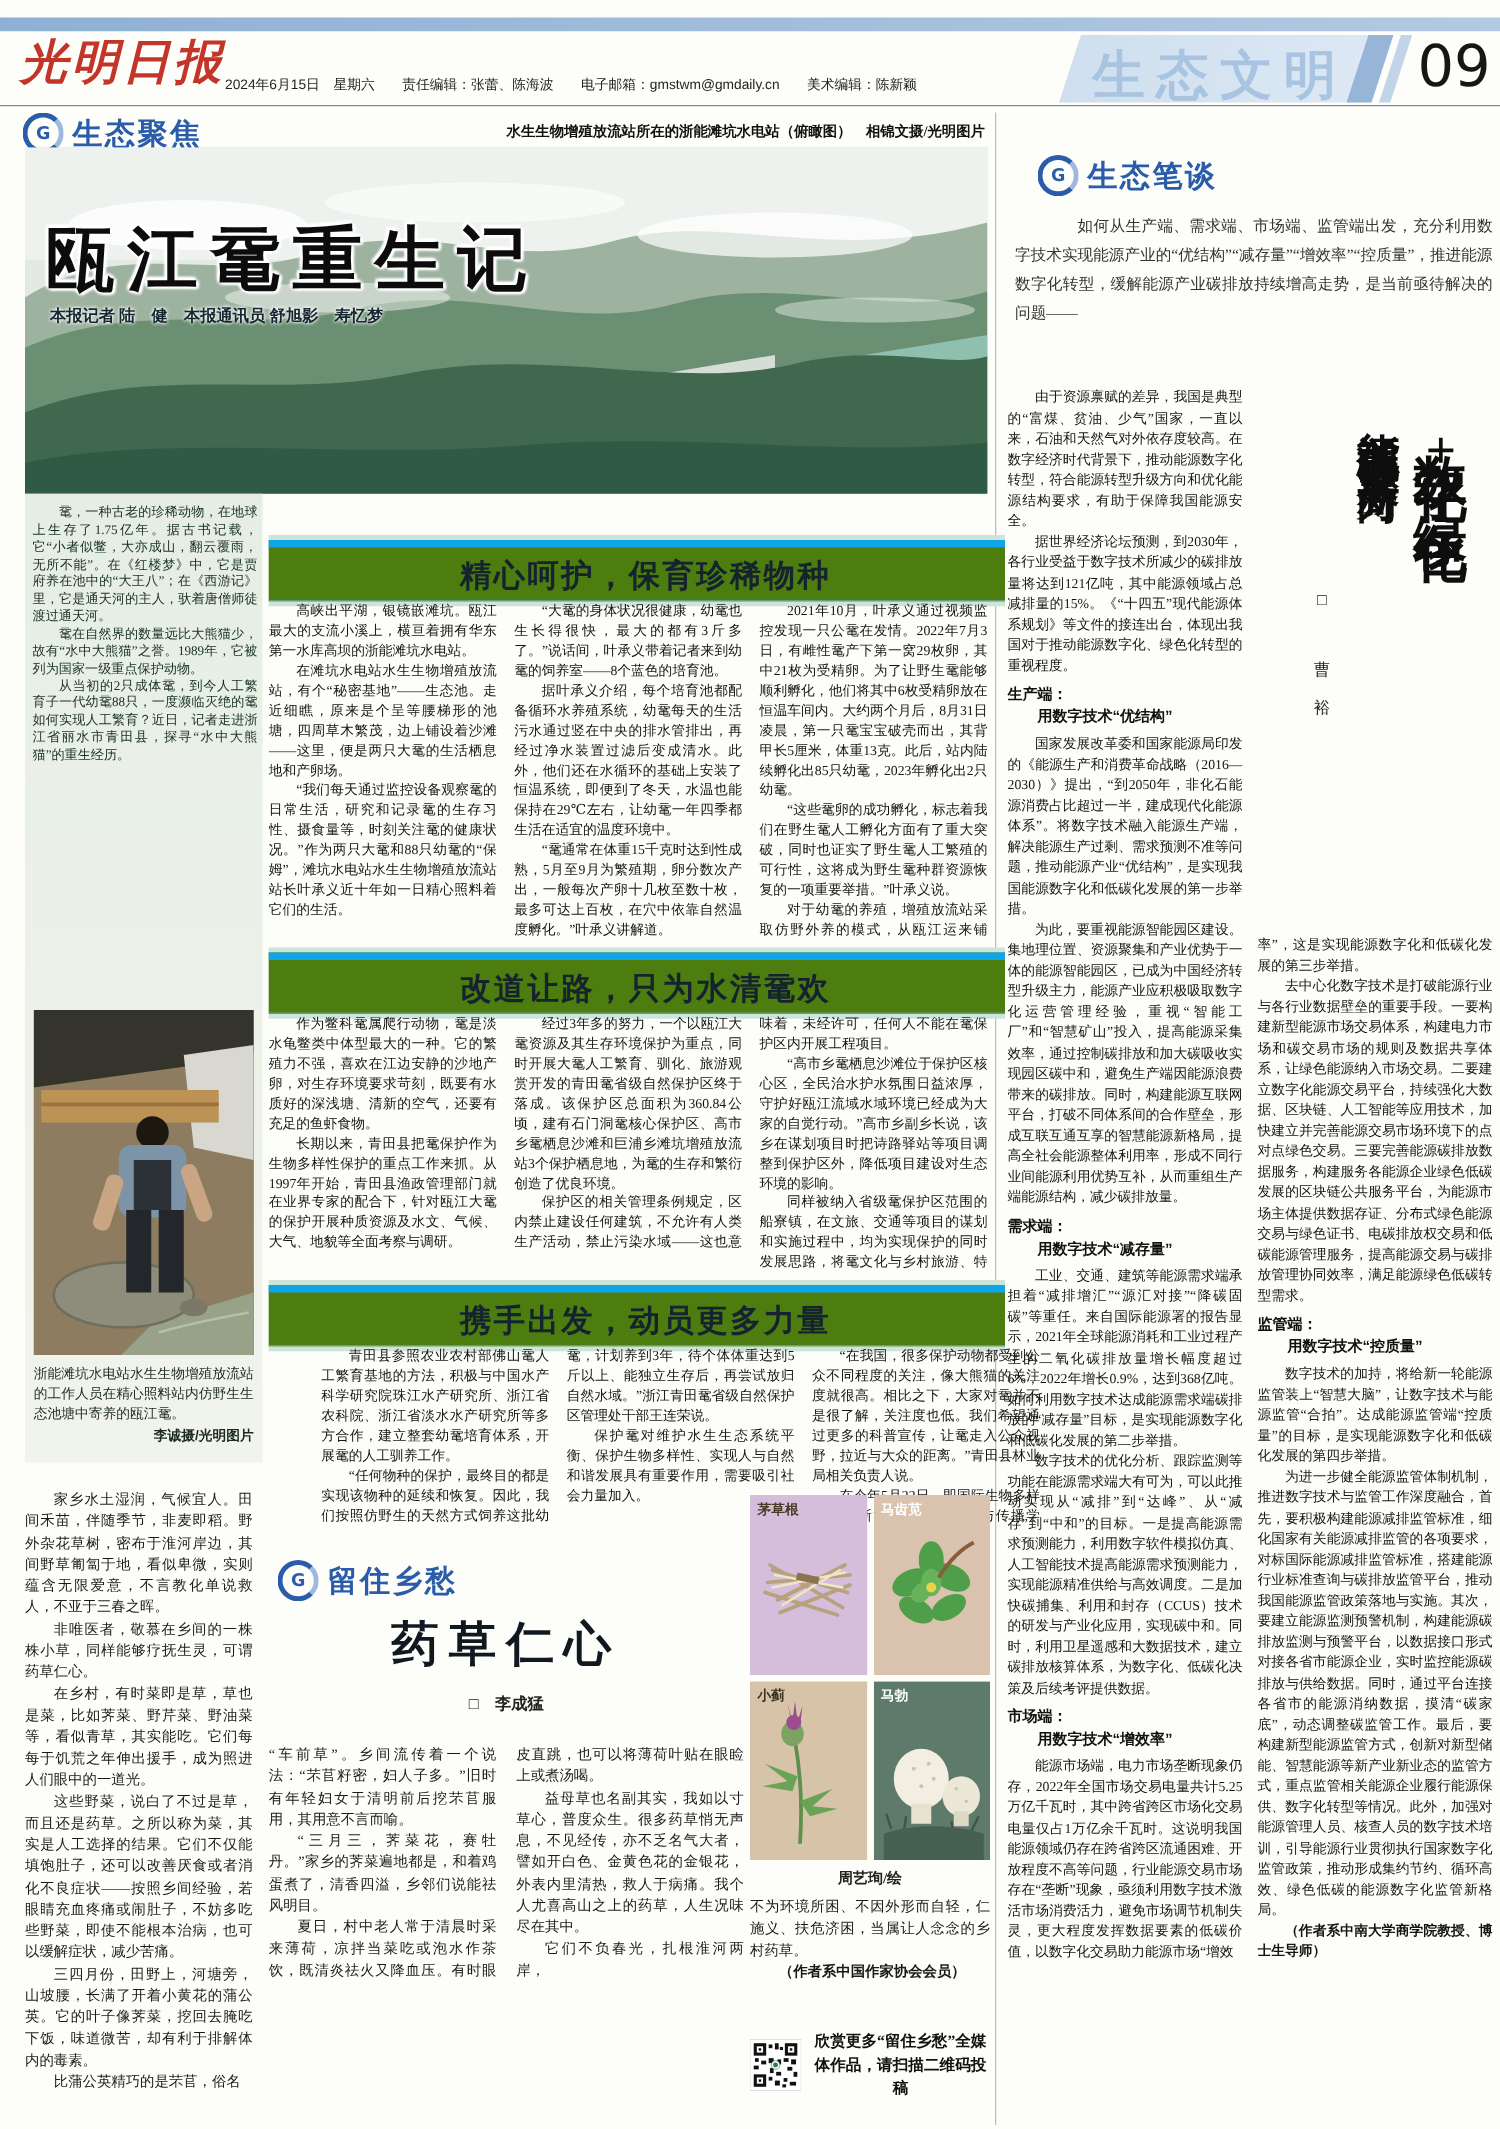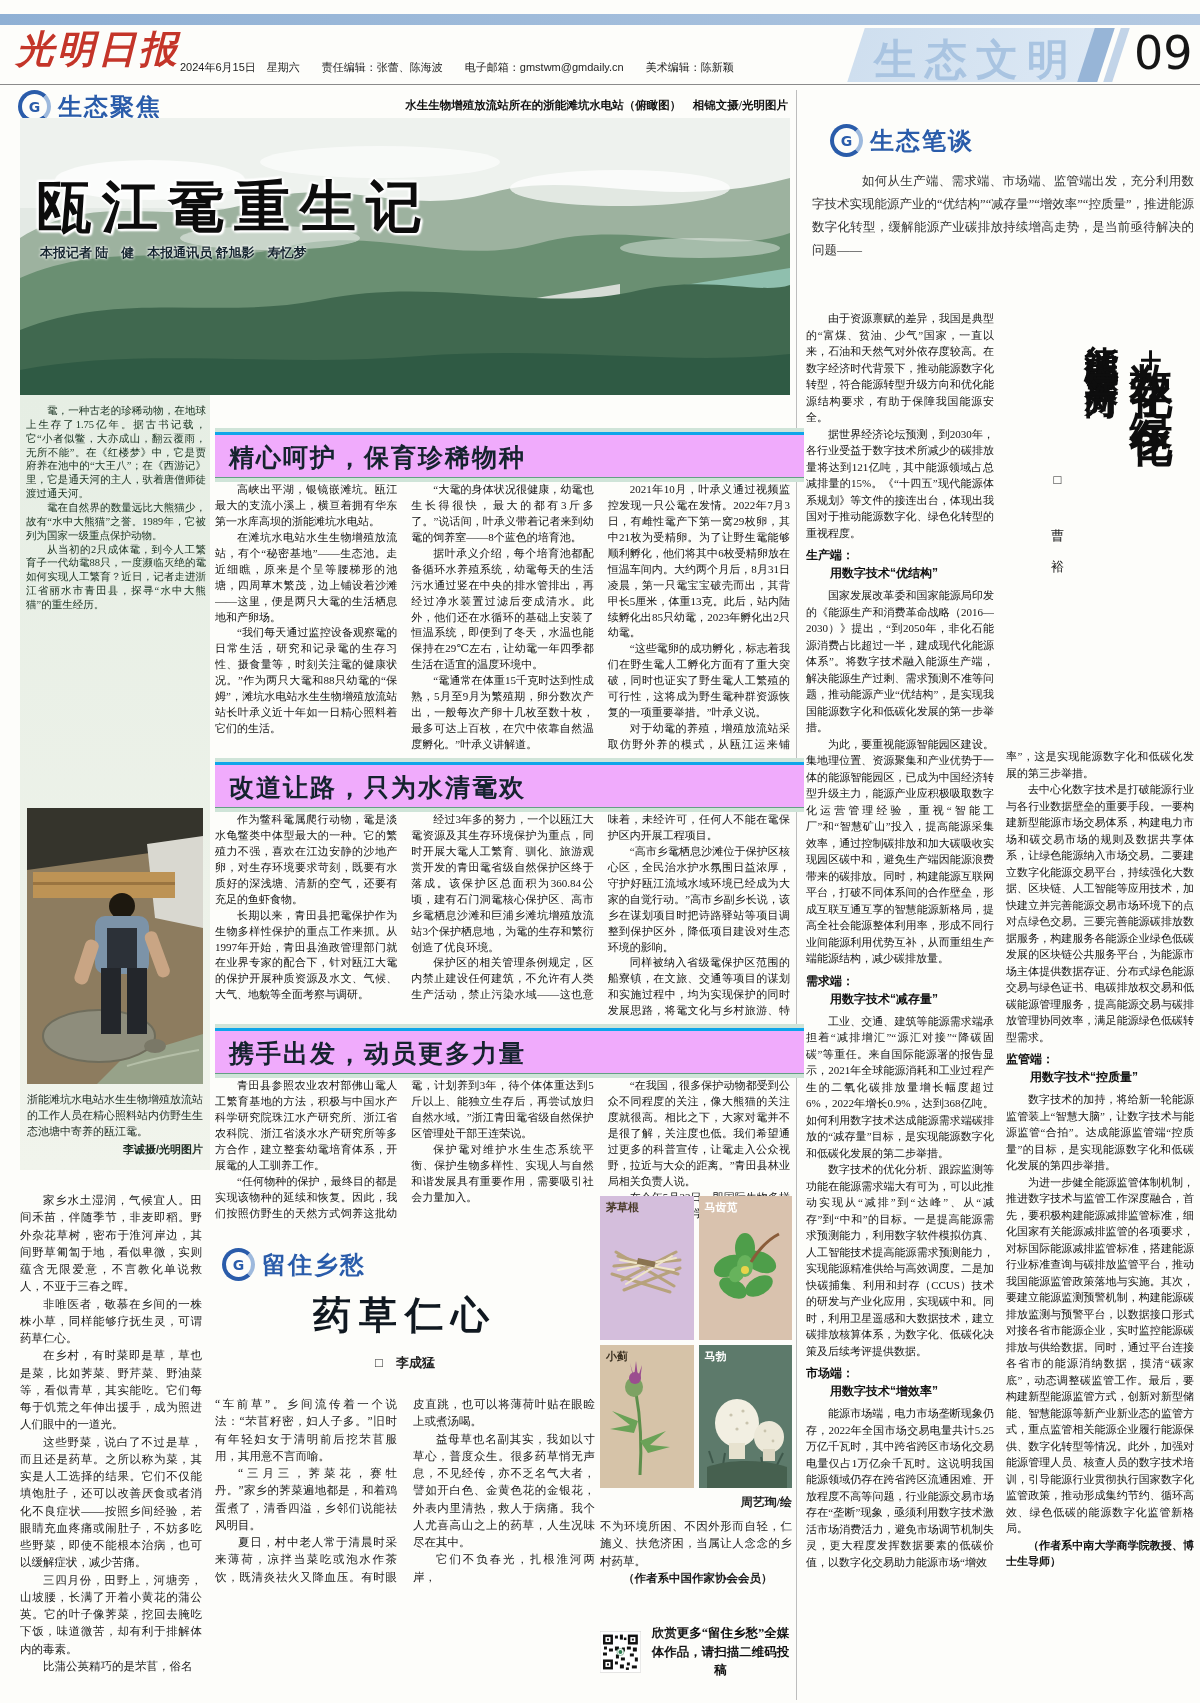--- a/index.html
+++ b/index.html
@@ -36,22 +36,22 @@
     text-shadow:0 0 3px #fff,0 0 3px #fff;}
   
   .leftbg{left:20px;top:395px;width:190px;height:775px;background:linear-gradient(180deg,#e6eee4,#f1f4ec);}
   .intro{left:26px;top:404px;width:180px;height:398px;font-size:10.5px;line-height:1.32;color:#17301f;
     text-align:justify;overflow:hidden;}
   .leftphoto{left:27px;top:808px;width:176px;height:276px;overflow:hidden;background:#8a7a5e;}
   .leftcap{left:27px;top:1092px;width:176px;font-size:11px;line-height:1.45;color:#1c2a22;text-align:justify;}
   .leftcap .credit{display:block;text-align:right;font-weight:bold;margin-top:2px;font-family:"Liberation Sans",sans-serif;}
   
   .sechead{left:215px;width:575px;height:32px;padding:6px 0 4px 14px;
-    border-top:3px solid #0ea5e9;border-bottom:1px solid #63a083;
-    box-shadow:0 -4px 0 #cfe4d8,0 4px 0 #cfe4d8;background:#f0abfc;}
+    border-top:6px solid #0ea5e9;border-bottom:1px solid #63a083;
+    box-shadow:0 -4px 0 #cfe4d8,0 4px 0 #cfe4d8;background:#4d7c0f;text-align:center;}
   .sechead .t{font-size:25px;font-weight:bold;color:#15232e;letter-spacing:2px;}
   .cols3{left:215px;width:575px;column-count:3;column-gap:14px;font-size:11px;line-height:1.45;
     text-align:justify;overflow:hidden;color:#141414;}
   .blk-p{text-indent:2em;}
   .blk-cont{text-indent:0;}
   .blk-h{font-weight:bold;margin:5px 0;white-space:pre-line;text-indent:0;color:#111;
     font-family:"Liberation Sans",sans-serif;font-size:12px;}
   .blk-cred{font-weight:bold;text-indent:2em;}
   
   .notes-label{left:830px;top:124px;}
@@ -68,21 +68,21 @@
   .colA{left:20px;top:1192px;width:182px;height:500px;font-size:11.5px;line-height:1.5;text-align:justify;overflow:hidden;}
   .hs-label{left:222px;top:1248px;}
   .hs-title{left:215px;top:1290px;width:380px;text-align:center;font-size:38px;font-weight:bold;color:#101820;letter-spacing:8px;}
   .hs-author{left:215px;top:1354px;width:380px;text-align:center;font-size:13px;font-weight:bold;color:#222;}
   .colsBC{left:215px;top:1396px;width:380px;height:298px;column-count:2;column-gap:16px;
     font-size:11.5px;line-height:1.5;text-align:justify;overflow:hidden;}
   .plants{left:600px;top:1196px;width:192px;height:292px;display:grid;grid-template-columns:1fr 1fr;
     grid-template-rows:1fr 1fr;gap:5px;}
   .plant{position:relative;overflow:hidden;}
   .plant .lbl{position:absolute;top:4px;left:6px;font-size:11px;font-weight:bold;font-family:"Liberation Sans",sans-serif;}
-  .plant-credit{left:600px;top:1494px;width:192px;text-align:right;font-size:12px;font-weight:bold;color:#222;}
+  .plant-credit{left:600px;top:1494px;width:192px;text-align:center;font-size:12px;font-weight:bold;color:#222;}
   .colD-end{left:600px;top:1518px;width:192px;height:88px;font-size:11.5px;line-height:1.5;text-align:justify;overflow:hidden;}
   .qr-row{left:600px;top:1606px;width:192px;height:92px;display:flex;gap:8px;align-items:center;}
   .qr-promo{font-size:12.5px;font-weight:bold;color:#111;line-height:1.5;text-align:center;}
 </style>
 </head>
 <body>
 
 <div class="abs topbar"></div>
 <div class="abs masthead">光明日报</div>
 <div class="abs dateline">2024年6月15日　星期六　　责任编辑：张蕾、陈海波　　电子邮箱：gmstwm@gmdaily.cn　　美术编辑：陈新颖</div>
@@ -175,21 +175,21 @@
     <div class="blk-p">长期以来，青田县把鼋保护作为生物多样性保护的重点工作来抓。从1997年开始，青田县渔政管理部门就在业界专家的配合下，针对瓯江大鼋的保护开展种质资源及水文、气候、大气、地貌等全面考察与调研。</div>
     <div class="blk-p">经过3年多的努力，一个以瓯江大鼋资源及其生存环境保护为重点，同时开展大鼋人工繁育、驯化、旅游观赏开发的青田鼋省级自然保护区终于落成。该保护区总面积为360.84公顷，建有石门洞鼋核心保护区、高市乡鼋栖息沙滩和巨浦乡滩坑增殖放流站3个保护栖息地，为鼋的生存和繁衍创造了优良环境。</div>
     <div class="blk-p">保护区的相关管理条例规定，区内禁止建设任何建筑，不允许有人类生产活动，禁止污染水域——这也意味着，未经许可，任何人不能在鼋保护区内开展工程项目。</div>
     <div class="blk-p">“高市乡鼋栖息沙滩位于保护区核心区，全民治水护水氛围日益浓厚，守护好瓯江流域水域环境已经成为大家的自觉行动。”高市乡副乡长说，该乡在谋划项目时把诗路驿站等项目调整到保护区外，降低项目建设对生态环境的影响。</div>
     <div class="blk-p">同样被纳入省级鼋保护区范围的船寮镇，在文旅、交通等项目的谋划和实施过程中，均为实现保护的同时发展思路，将鼋文化与乡村旅游、特色民宿相结合，打造融合“鼋宿村”，努力把生态优势转化为发展优势，从而实现保护与发展双赢。</div>
   </div>
 
 <div class="abs sechead" style="top:1028px;">
   <span class="t">携手出发，动员更多力量</span>
 </div>
-<div class="abs cols3" style="top:1078px;height:152px;">
+<div class="abs cols3" style="top:1078px;height:152px;margin-left:42px;">
     <div class="blk-p">青田县参照农业农村部佛山鼋人工繁育基地的方法，积极与中国水产科学研究院珠江水产研究所、浙江省农科院、浙江省淡水水产研究所等多方合作，建立整套幼鼋培育体系，开展鼋的人工驯养工作。</div>
     <div class="blk-p">“任何物种的保护，最终目的都是实现该物种的延续和恢复。因此，我们按照仿野生的天然方式饲养这批幼鼋，计划养到3年，待个体体重达到5斤以上、能独立生存后，再尝试放归自然水域。”浙江青田鼋省级自然保护区管理处干部王连荣说。</div>
     <div class="blk-p">保护鼋对维护水生生态系统平衡、保护生物多样性、实现人与自然和谐发展具有重要作用，需要吸引社会力量加入。</div>
     <div class="blk-p">“在我国，很多保护动物都受到公众不同程度的关注，像大熊猫的关注度就很高。相比之下，大家对鼋并不是很了解，关注度也低。我们希望通过更多的科普宣传，让鼋走入公众视野，拉近与大众的距离。”青田县林业局相关负责人说。</div>
     <div class="blk-p">在今年5月22日，即国际生物多样性日，浙江传媒学院新闻与传播学院、浙江省生态环境厅、丽水市生态环境局等单位联合青田鼋省级自然保护区开展了系列阅读活动，组织作家、学者、学生通过生动有趣的对话，了解鼋的相关科普知识，进一步推动宣传活动和普法活动，积极推动青田鼋省级自然保护区基础设施升级和生物多样性科普宣教基地建设。</div>
   </div>
 
 <div class="abs glabel notes-label">
   <span class="glogo">G</span>
   <span class="txt">生态笔谈</span>

